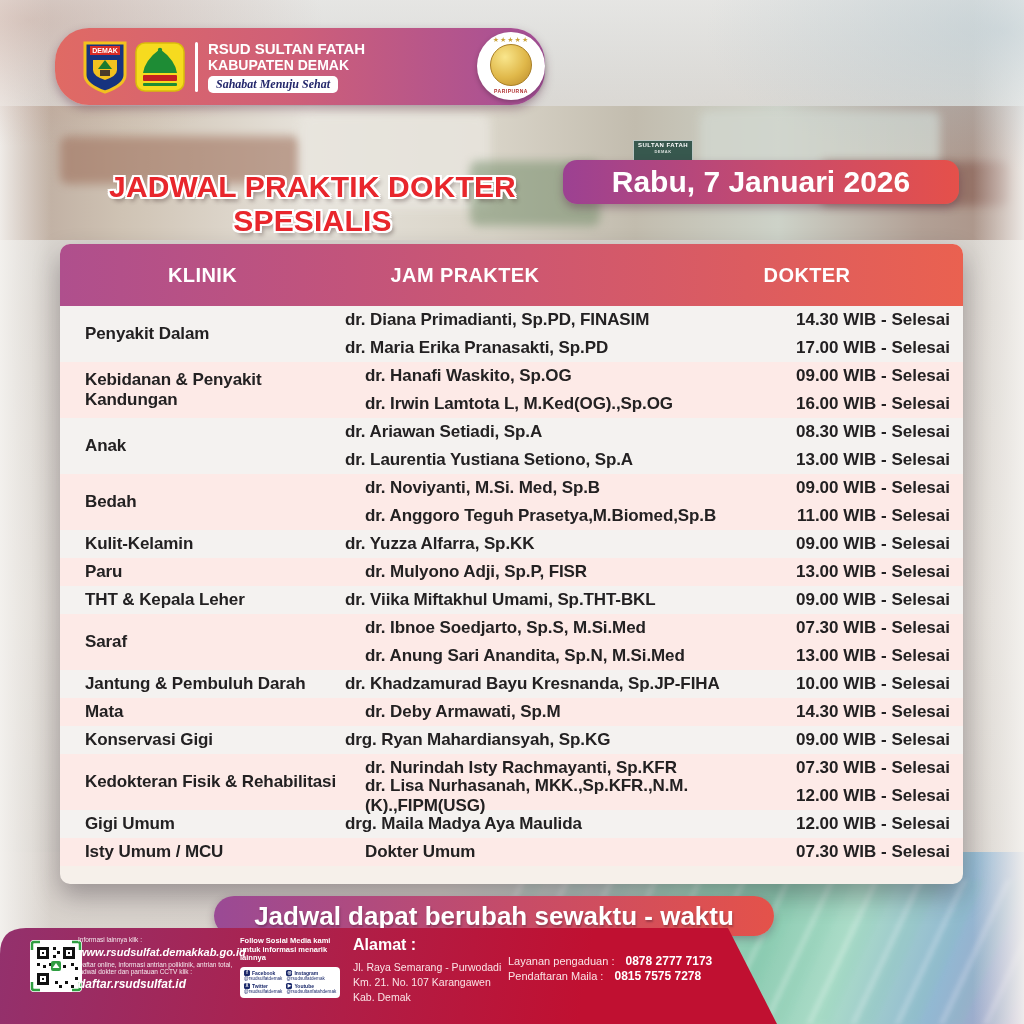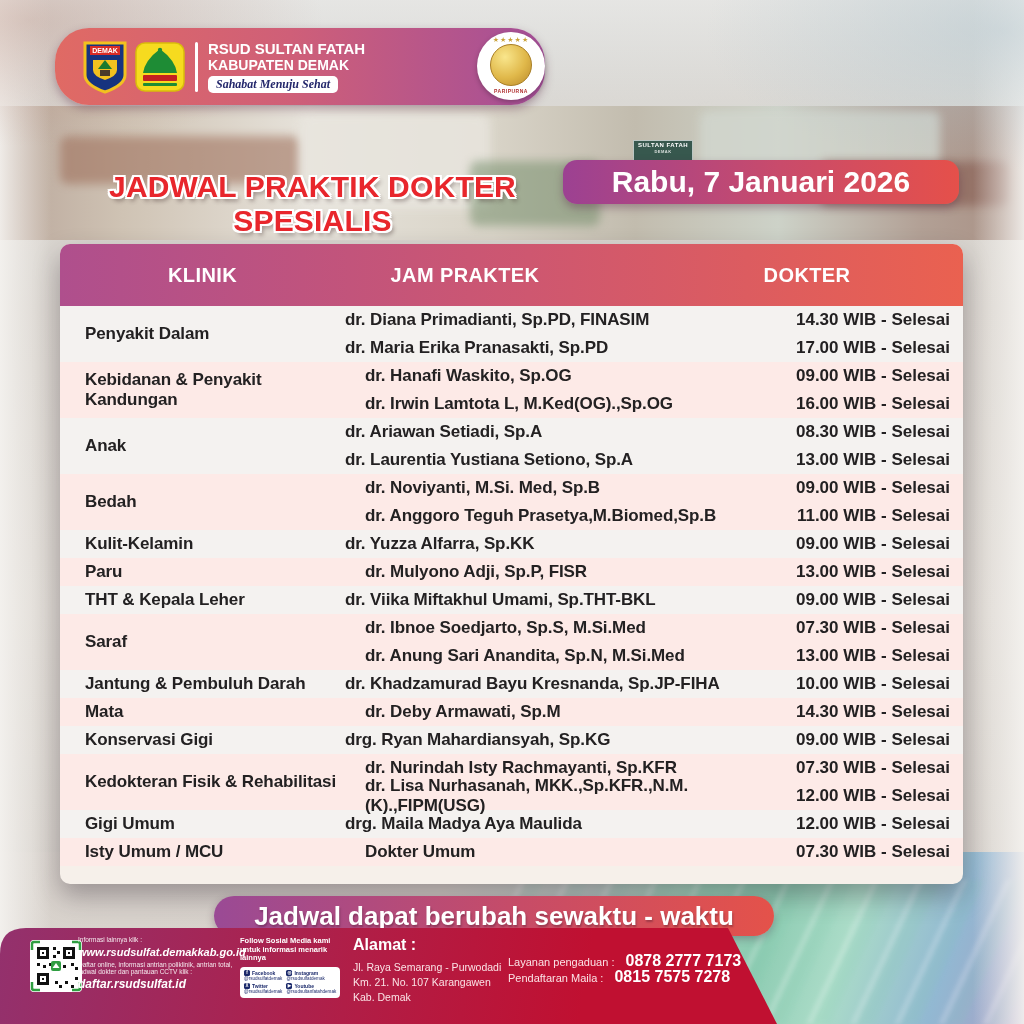--- a/index.html
+++ b/index.html
@@ -82,21 +82,21 @@
     grid-template-columns:1fr 1fr;gap:2px 4px;color:#1b2a6b;}
   .soc-item .p{font-size:5px;font-weight:bold;line-height:6px;display:flex;align-items:center;gap:2px;}
   .soc-item .h{font-size:4.6px;line-height:5.5px;}
   .soc-ic{display:inline-flex;width:6px;height:6px;background:#1b2a6b;color:#fff;border-radius:1.5px;
     font-size:4.5px;align-items:center;justify-content:center;font-weight:bold;}
   .faddr{position:absolute;left:353px;top:8px;width:150px;}
   .faddr .head{font-size:16px;font-weight:bold;line-height:18px;margin-bottom:6px;}
   .faddr .ln{font-size:10.5px;line-height:15px;color:#fbe3e6;}
   .fcontact{position:absolute;left:508px;top:26px;width:200px;}
   .fcontact .row{font-size:11px;line-height:14.5px;color:#fbe3e6;white-space:nowrap;}
-  .fcontact .row b{color:#fff;font-size:16px;padding-left:8px;}
+  .fcontact .row b{color:#fff;font-size:12px;padding-left:8px;}
   .fcontact .row.spread{letter-spacing:1.2px;margin-top:40px;}
 </style>
 </head>
 <body>
 
 <div id="poster">
 
   <div class="photo-band">
     <div class="blob" style="left:60px;top:30px;width:240px;height:48px;background:#9b6a55;opacity:.55;"></div>
     <div class="blob" style="left:300px;top:8px;width:190px;height:95px;background:#e9e6df;opacity:.8;"></div>

